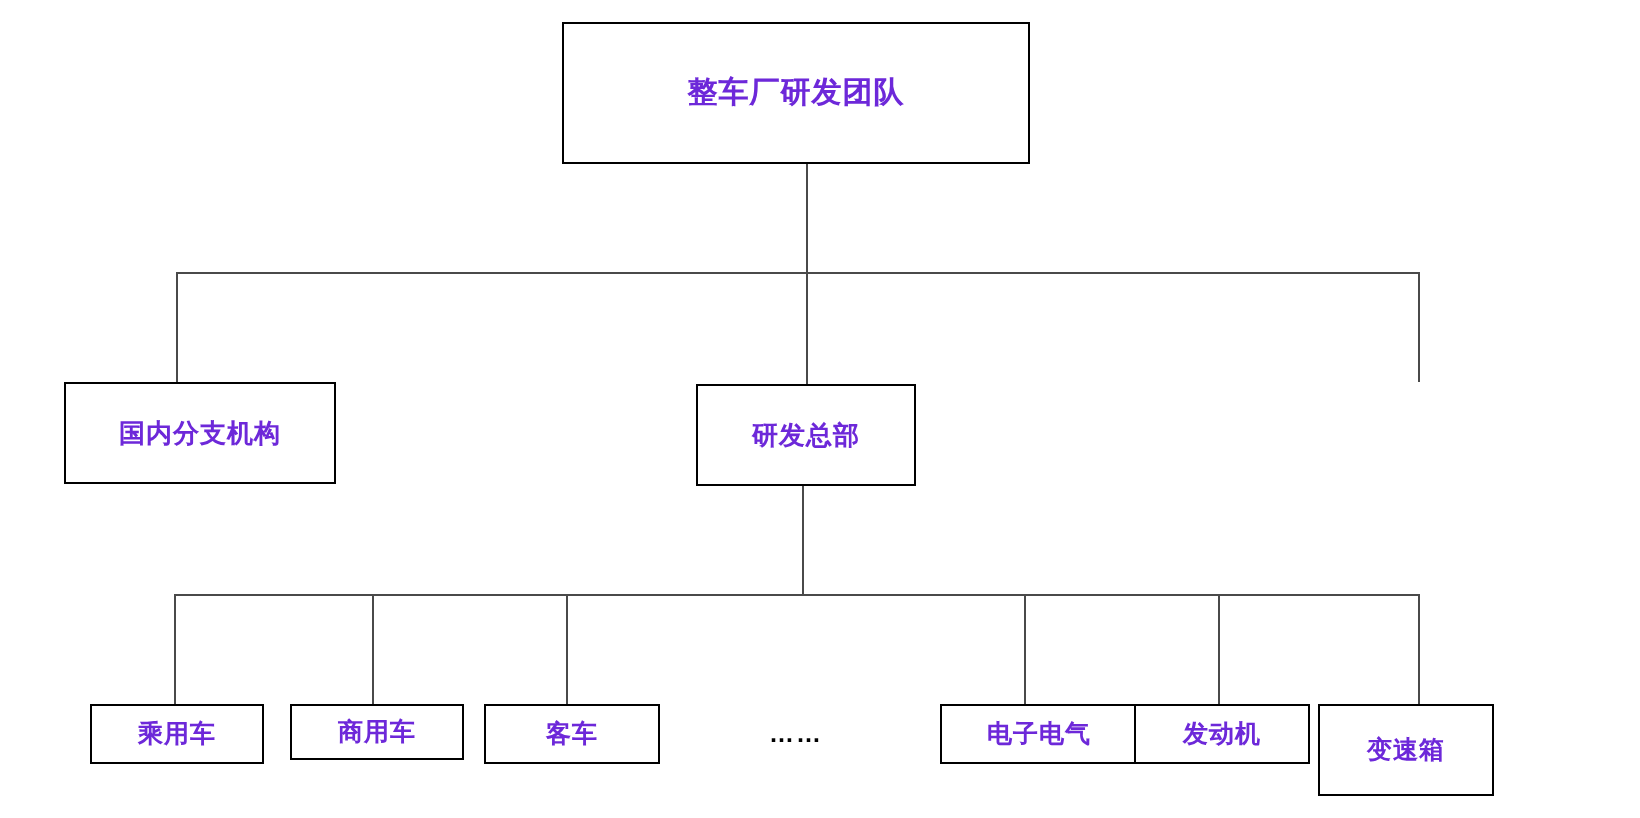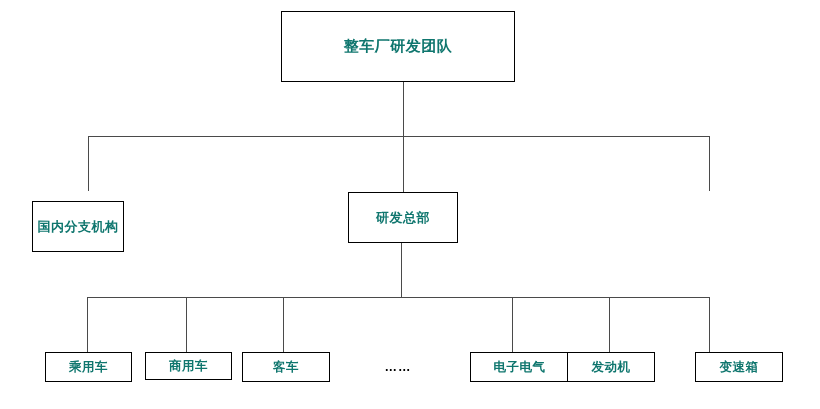--- a/index.html
+++ b/index.html
@@ -18,21 +18,21 @@
     overflow: hidden;
   }
   .node-box {
     position: absolute;
     box-sizing: border-box;
     border: 1px solid #000000;
     background: #ffffff;
     display: flex;
     align-items: center;
     justify-content: center;
-    color: #0f766e;
+    color: #6d28d9;
     font-weight: bold;
     letter-spacing: 0.5px;
     white-space: nowrap;
   }
   .node-root {
     font-size: 15px;
   }
   .node-mid {
     font-size: 13px;
   }
@@ -71,21 +71,21 @@
   </div>
 
   <div class="connector connector-v" style="left:403px; top:82px; height:54px;"></div>
 
   <div class="connector connector-h" style="left:88px; top:136px; width:622px;"></div>
 
   <div class="connector connector-v" style="left:88px; top:136px; height:55px;"></div>
   <div class="connector connector-v" style="left:403px; top:136px; height:56px;"></div>
   <div class="connector connector-v" style="left:709px; top:136px; height:55px;"></div>
 
-  <div class="node-box node-mid" style="left:32px; top:191px; width:92px; height:51px;margin-top:10px;">
+  <div class="node-box node-mid" style="left:32px; top:191px; width:136px; height:51px;">
     <span>国内分支机构</span>
   </div>
 
   <div class="node-box node-mid" style="left:348px; top:192px; width:110px; height:51px;justify-content:center;">
     <span>研发总部</span>
   </div>
 
 
   <div class="connector connector-v" style="left:401px; top:243px; height:54px;"></div>
 
@@ -115,17 +115,17 @@
   </div>
 
   <div class="node-box node-leaf" style="left:470px; top:352px; width:99px; height:30px;">
     <span>电子电气</span>
   </div>
 
   <div class="node-box node-leaf" style="left:567px; top:352px; width:88px; height:30px;">
     <span>发动机</span>
   </div>
 
-  <div class="node-box node-leaf" style="left:695px; top:352px; width:88px; height:30px;">
+  <div class="node-box node-leaf" style="left:659px; top:352px; width:88px; height:46px;">
     <span>变速箱</span>
   </div>
 
 </div>
 
 </body></html>

